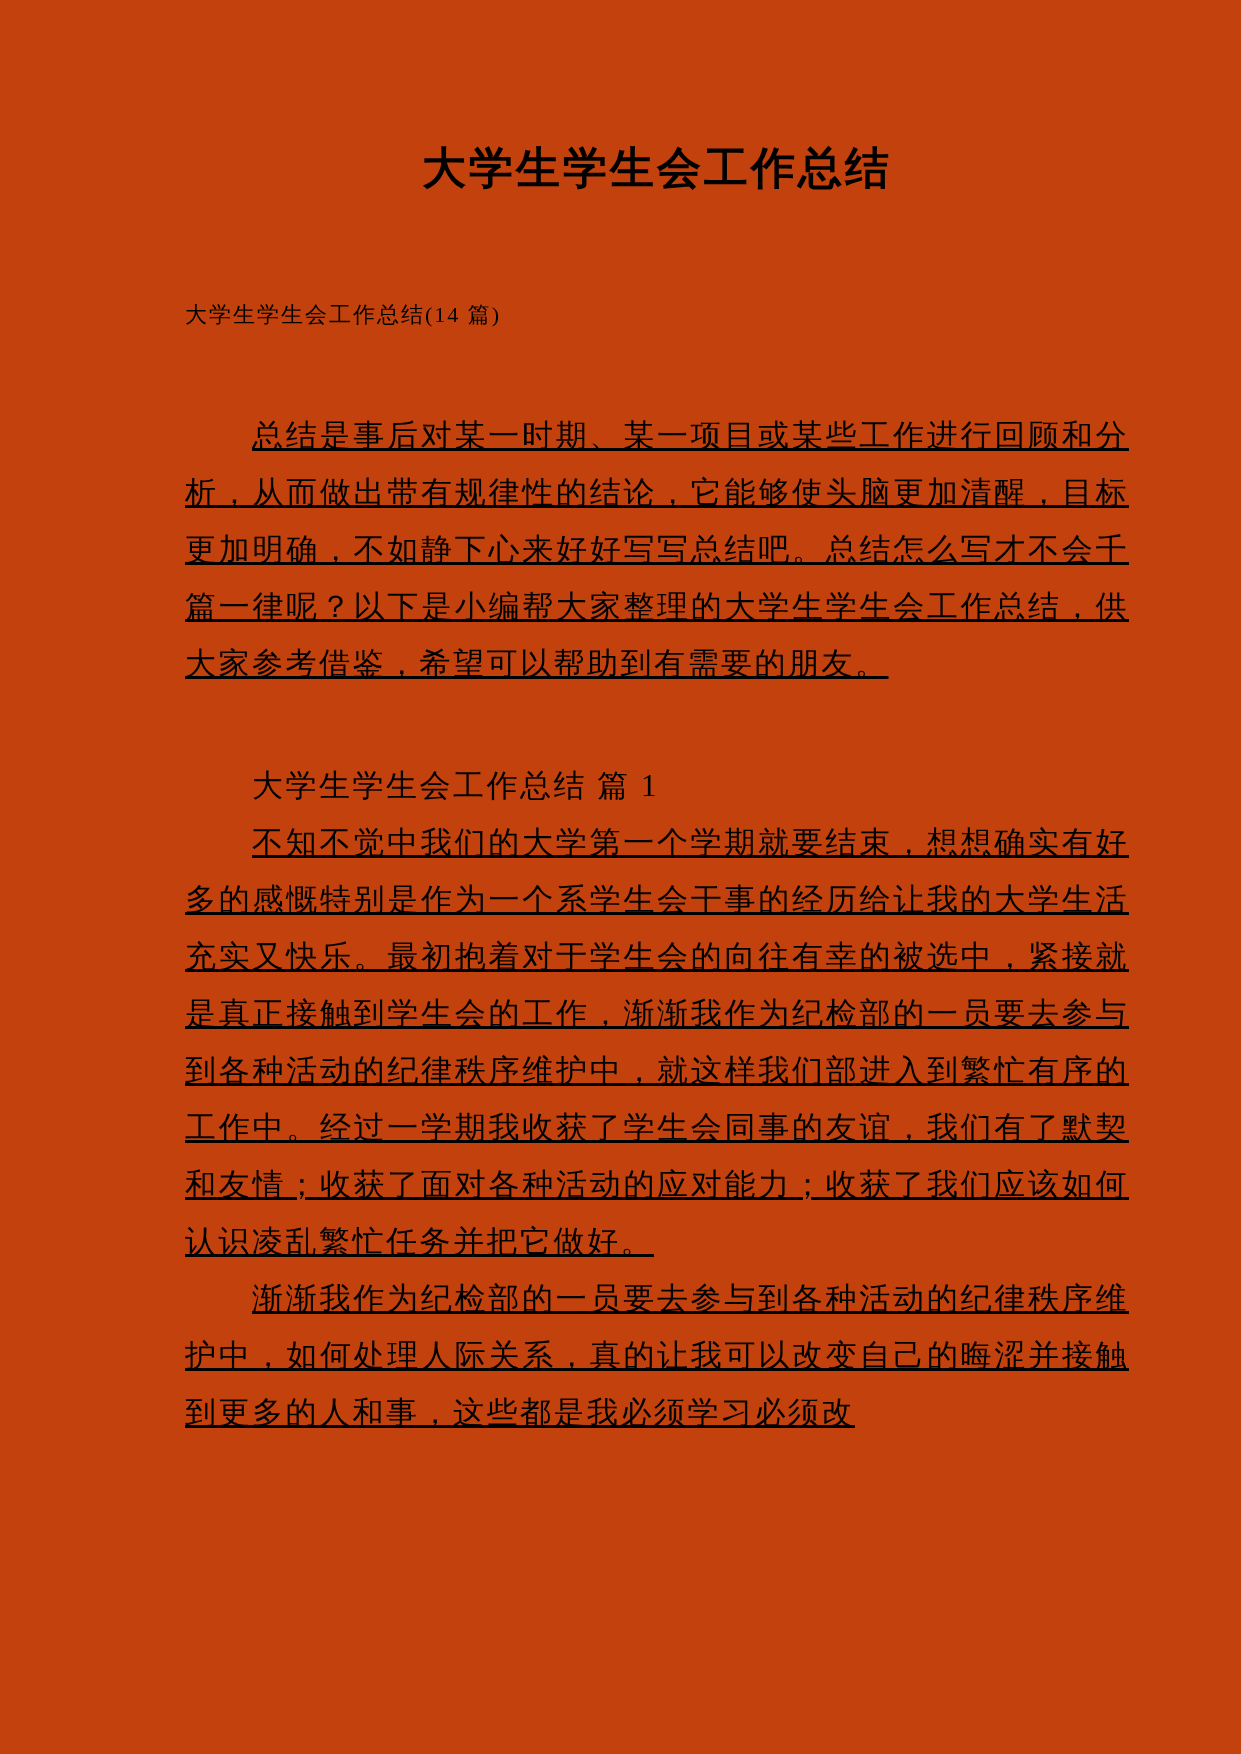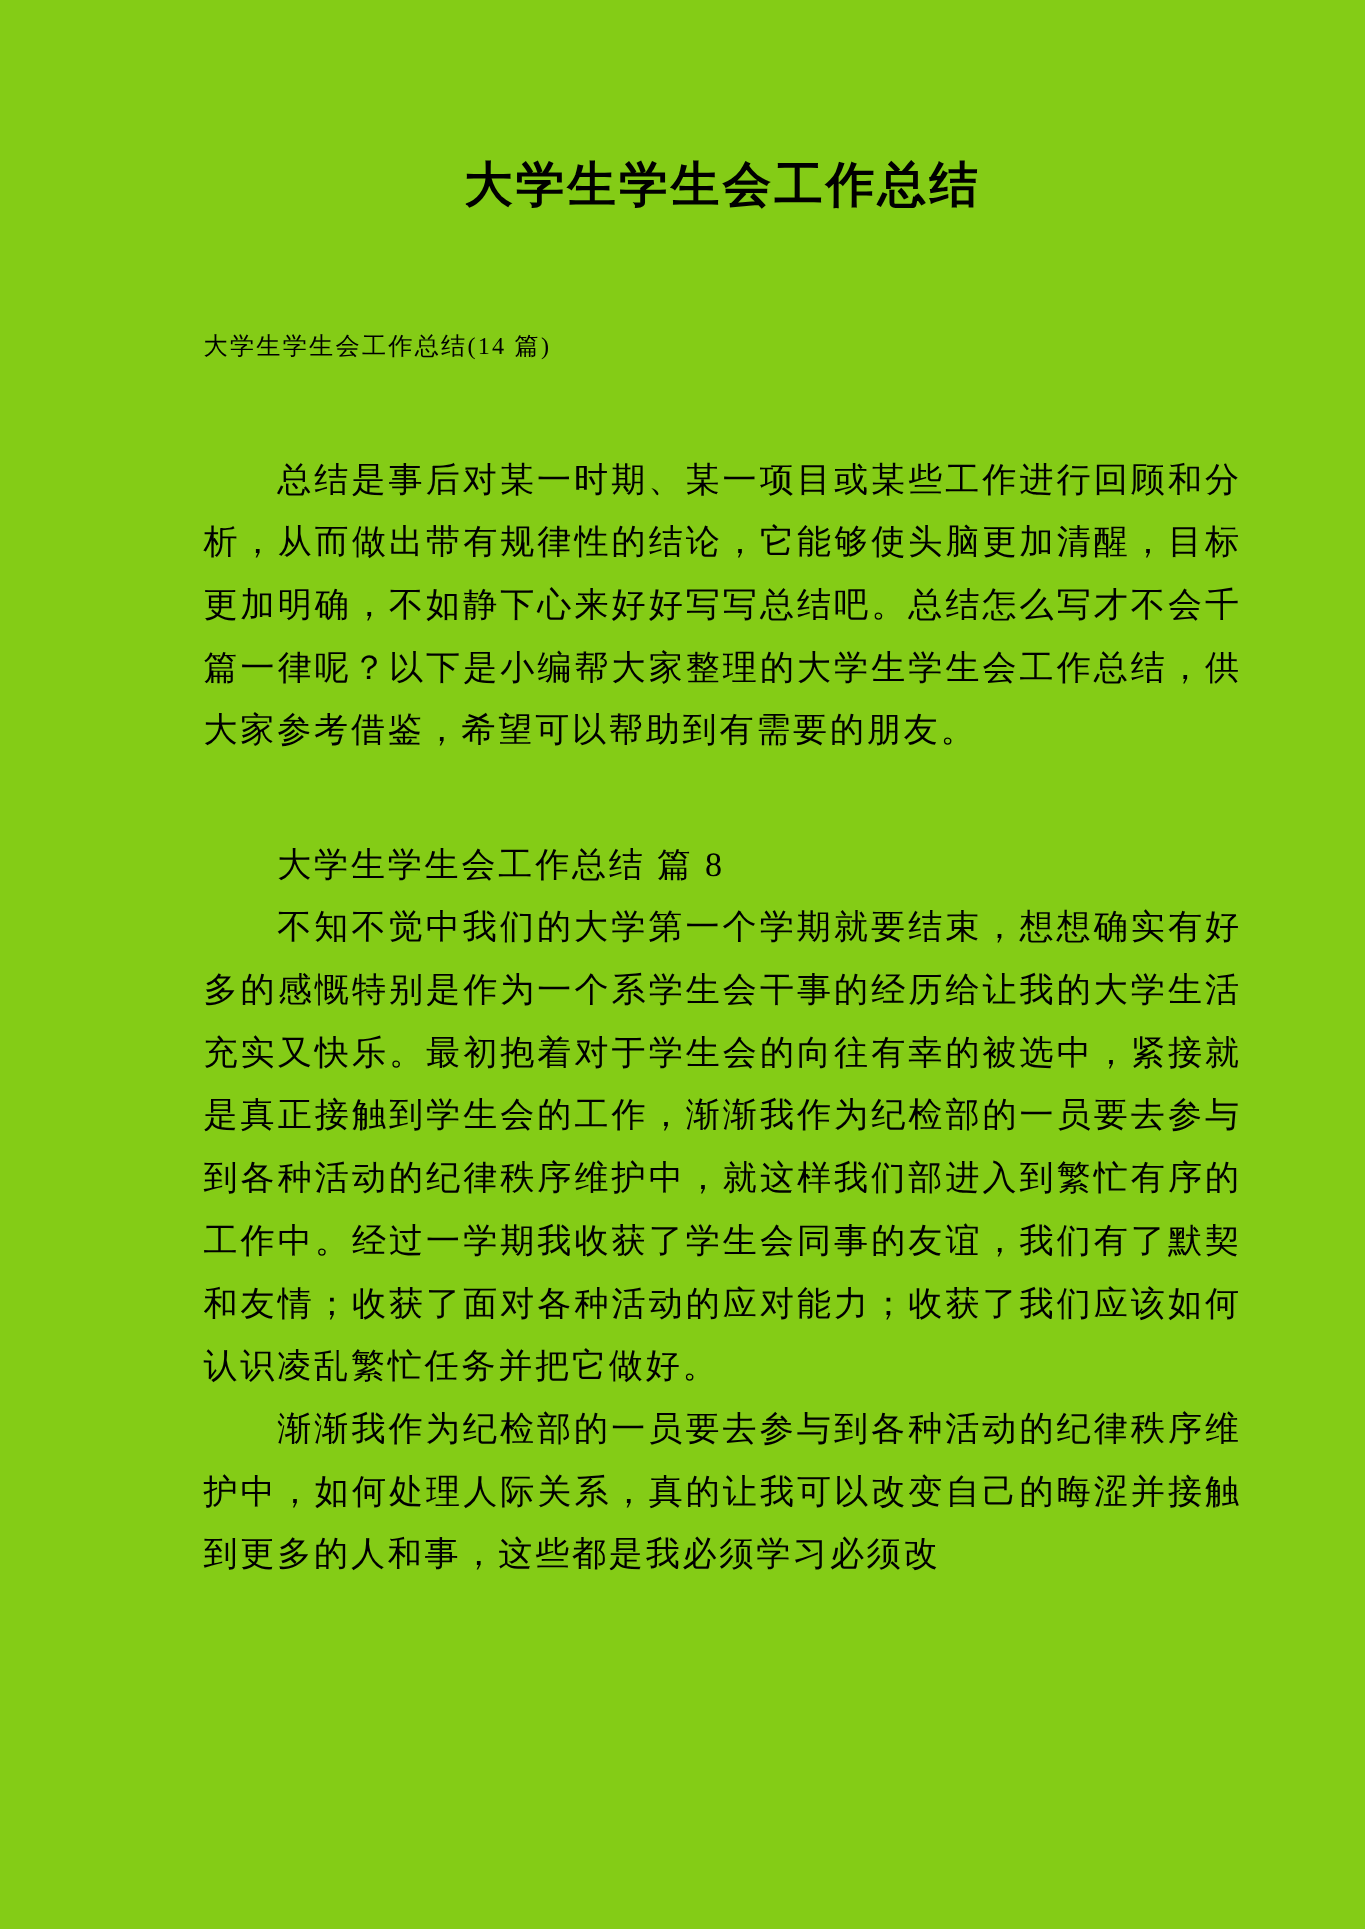--- a/index.html
+++ b/index.html
@@ -5,21 +5,21 @@
   html, body {
     margin: 0;
     padding: 0;
     background: #ffffff;
   }
   .page {
     position: relative;
     width: 1241px;
     height: 1754px;
     margin: 0 auto;
-    background: #84cc16;
+    background: #c2410c;
     overflow: hidden;
     box-sizing: border-box;
     padding: 136px 112px 0 185px;
     color: #000000;
     font-family: "Liberation Serif", "DejaVu Serif", serif;
   }
   .doc-title {
     margin: 0;
     font-size: 44px;
     font-weight: 700;
@@ -34,20 +34,21 @@
     line-height: 40px;
     letter-spacing: 2px;
   }
   .para {
     margin: 0;
     font-size: 31px;
     line-height: 57px;
     letter-spacing: 2.5px;
     text-align: justify;
     text-indent: 67px;
+    text-decoration: underline;
   }
   .intro-para {
     margin-top: 72px;
   }
   .section-heading {
     margin: 65px 0 0 0;
     font-size: 31px;
     font-weight: 400;
     line-height: 57px;
     letter-spacing: 2.5px;
@@ -58,18 +59,18 @@
 </head>
 <body>
 
 <div class="page">
   <h1 class="doc-title">大学生学生会工作总结</h1>
 
   <p class="doc-subtitle">大学生学生会工作总结(14 篇)</p>
 
   <p class="para intro-para">总结是事后对某一时期、某一项目或某些工作进行回顾和分析，从而做出带有规律性的结论，它能够使头脑更加清醒，目标更加明确，不如静下心来好好写写总结吧。总结怎么写才不会千篇一律呢？以下是小编帮大家整理的大学生学生会工作总结，供大家参考借鉴，希望可以帮助到有需要的朋友。</p>
 
-  <p class="section-heading">大学生学生会工作总结 篇 8</p>
+  <p class="section-heading">大学生学生会工作总结 篇 1</p>
 
   <p class="para">不知不觉中我们的大学第一个学期就要结束，想想确实有好多的感慨特别是作为一个系学生会干事的经历给让我的大学生活充实又快乐。最初抱着对于学生会的向往有幸的被选中，紧接就是真正接触到学生会的工作，渐渐我作为纪检部的一员要去参与到各种活动的纪律秩序维护中，就这样我们部进入到繁忙有序的工作中。经过一学期我收获了学生会同事的友谊，我们有了默契和友情；收获了面对各种活动的应对能力；收获了我们应该如何认识凌乱繁忙任务并把它做好。</p>
 
   <p class="para">渐渐我作为纪检部的一员要去参与到各种活动的纪律秩序维护中，如何处理人际关系，真的让我可以改变自己的晦涩并接触到更多的人和事，这些都是我必须学习必须改</p>
 </div>
 
 </body></html>

